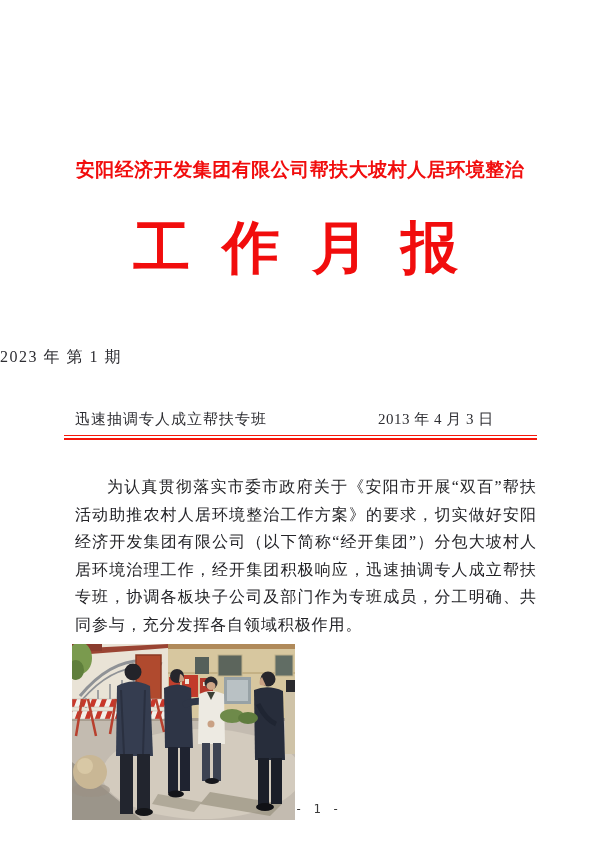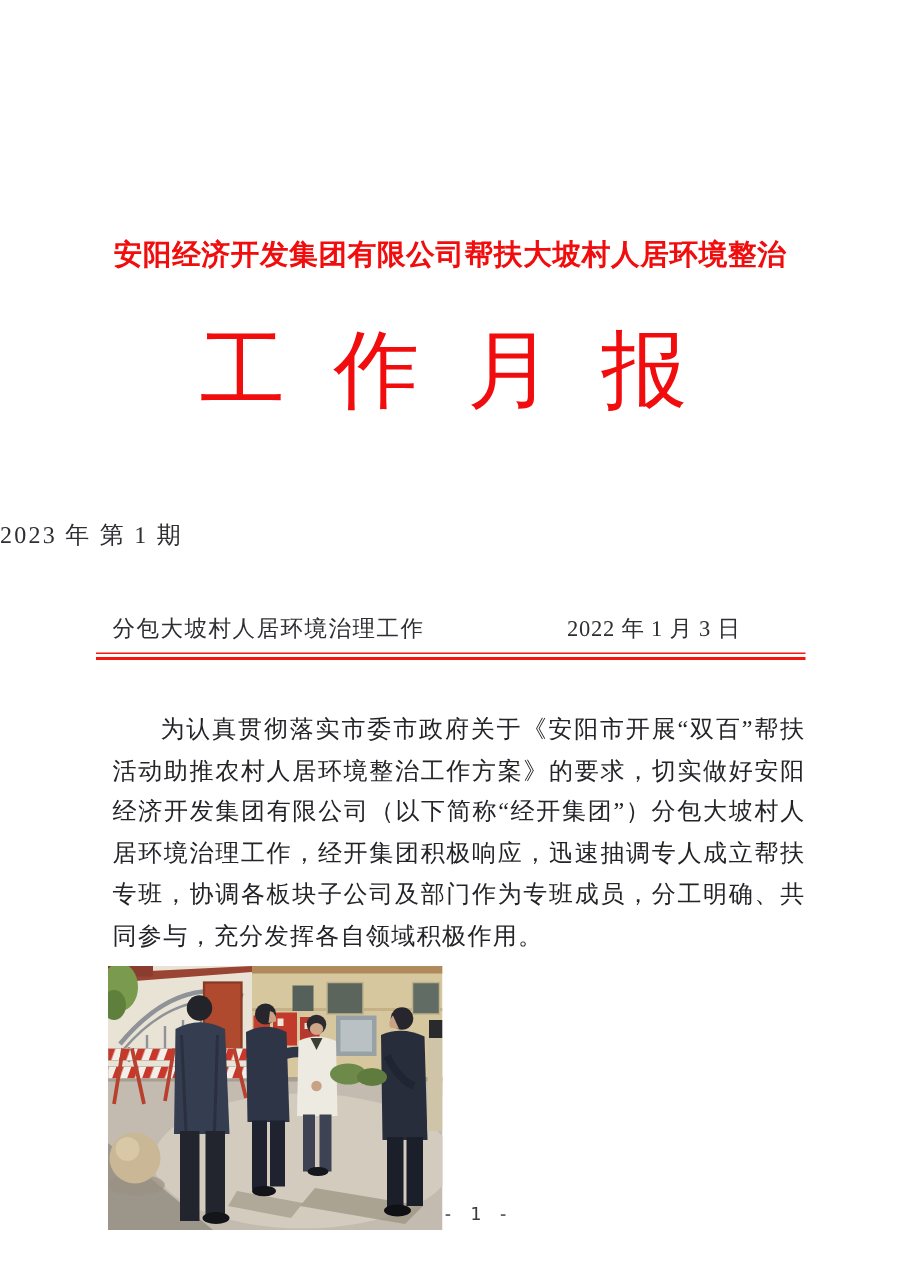--- a/index.html
+++ b/index.html
@@ -19,21 +19,21 @@
   }
   .doc-title{
     position:absolute;top:141px;left:0;right:0;
     text-align:center;
     font-size:19px;font-weight:bold;color:var(--red);
     letter-spacing:0.5px;
   }
   .masthead{
     position:absolute;top:201px;left:0;right:0;
     text-align:center;
-    font-size:57px;font-weight:normal;color:var(--red);
+    font-size:57px;font-weight:bold;color:var(--red);
     letter-spacing:9px;
     line-height:1.1;
   }
   .issue{
     position:absolute;top:331px;left:0;right:0;
     text-align:left;
     font-size:16px;color:#2e2e33;letter-spacing:1.5px;
   }
   .org{
     position:absolute;top:394px;left:75px;
@@ -73,22 +73,22 @@
 <body>
 
 <div class="page">
 
   <div class="doc-title">安阳经济开发集团有限公司帮扶大坡村人居环境整治</div>
 
   <div class="masthead">工 作 月 报</div>
 
   <div class="issue">2023 年  第 1 期</div>
 
-  <div class="org">分包大坡村人居环境治理工作</div>
-  <div class="date">2022 年 1 月 3 日</div>
+  <div class="org">迅速抽调专人成立帮扶专班</div>
+  <div class="date">2013 年 4 月 3 日</div>
 
   <div class="rule"></div>
 
   <div class="flow">
     <p>为认真贯彻落实市委市政府关于《安阳市开展“双百”帮扶活动助推农村人居环境整治工作方案》的要求，切实做好安阳经济开发集团有限公司（以下简称“经开集团”）分包大坡村人居环境治理工作，经开集团积极响应，迅速抽调专人成立帮扶专班，协调各板块子公司及部门作为专班成员，分工明确、共同参与，充分发挥各自领域积极作用。</p>
 
     <svg class="photo" viewBox="0 0 223 176" xmlns="http://www.w3.org/2000/svg" aria-label="现场调研照片">
       <defs>
         <pattern id="stripes" width="10" height="8" patternUnits="userSpaceOnUse" patternTransform="skewX(-20)">
           <rect width="10" height="8" fill="#f3efe8"></rect>

